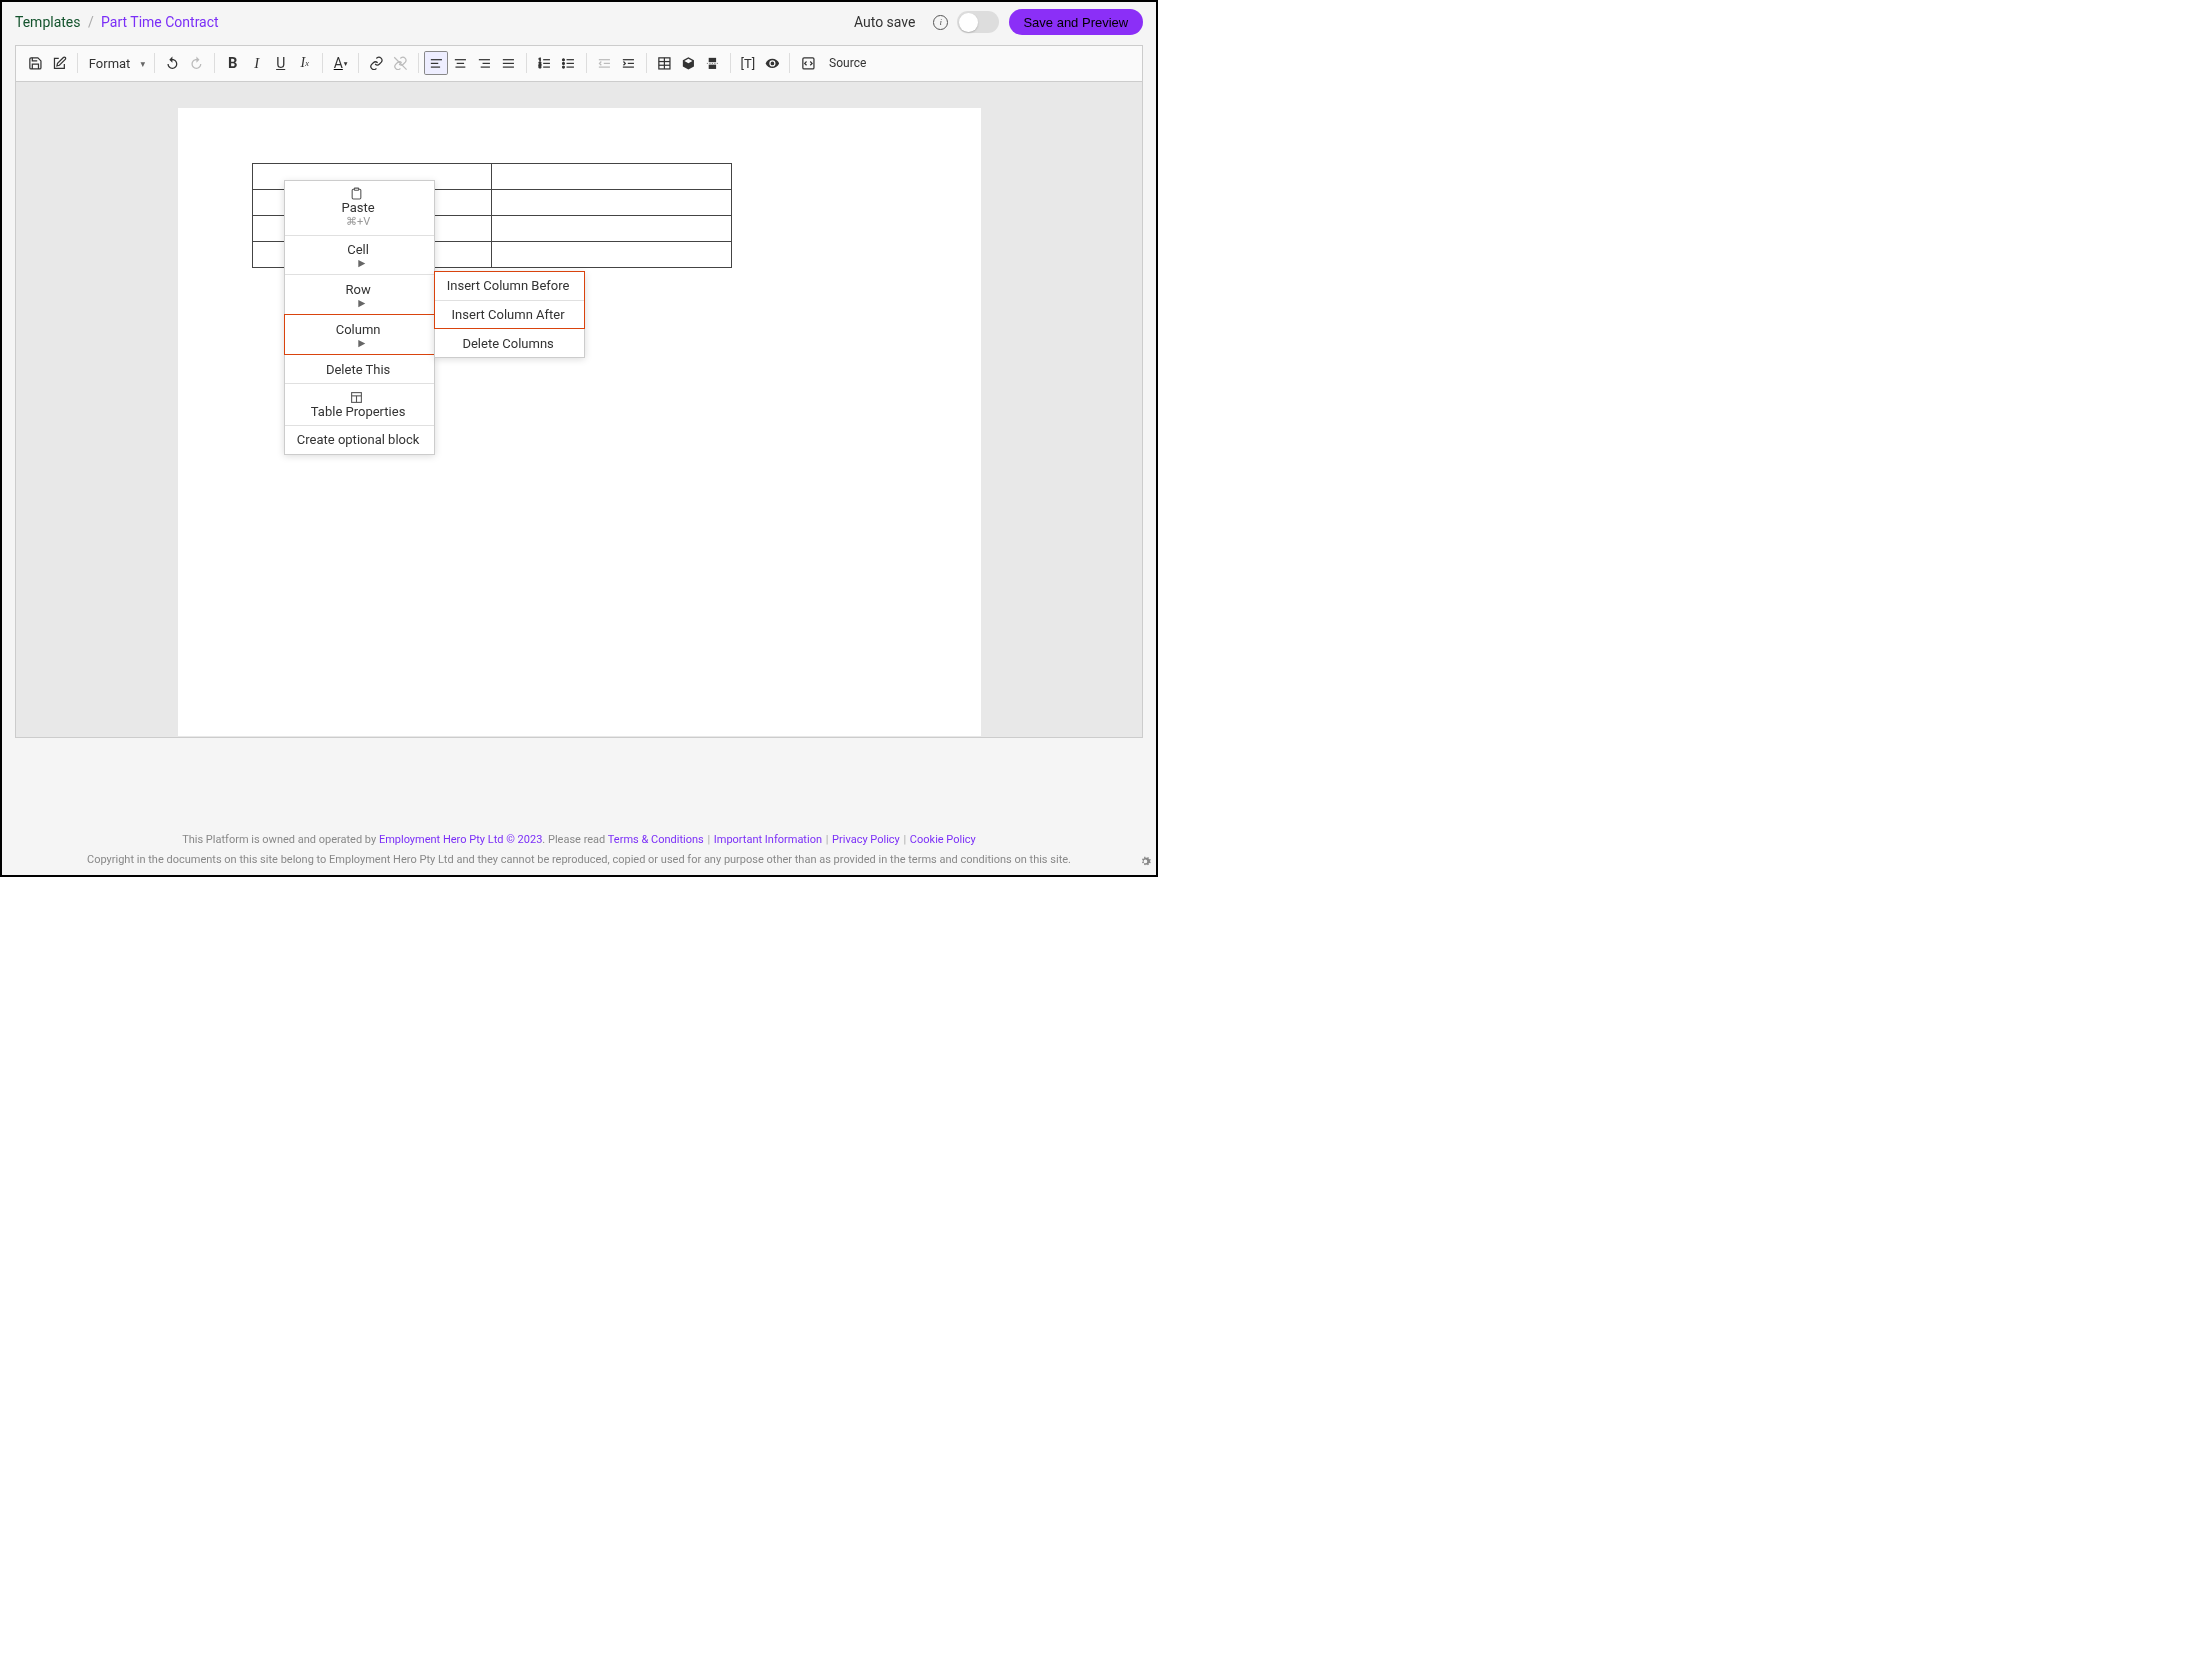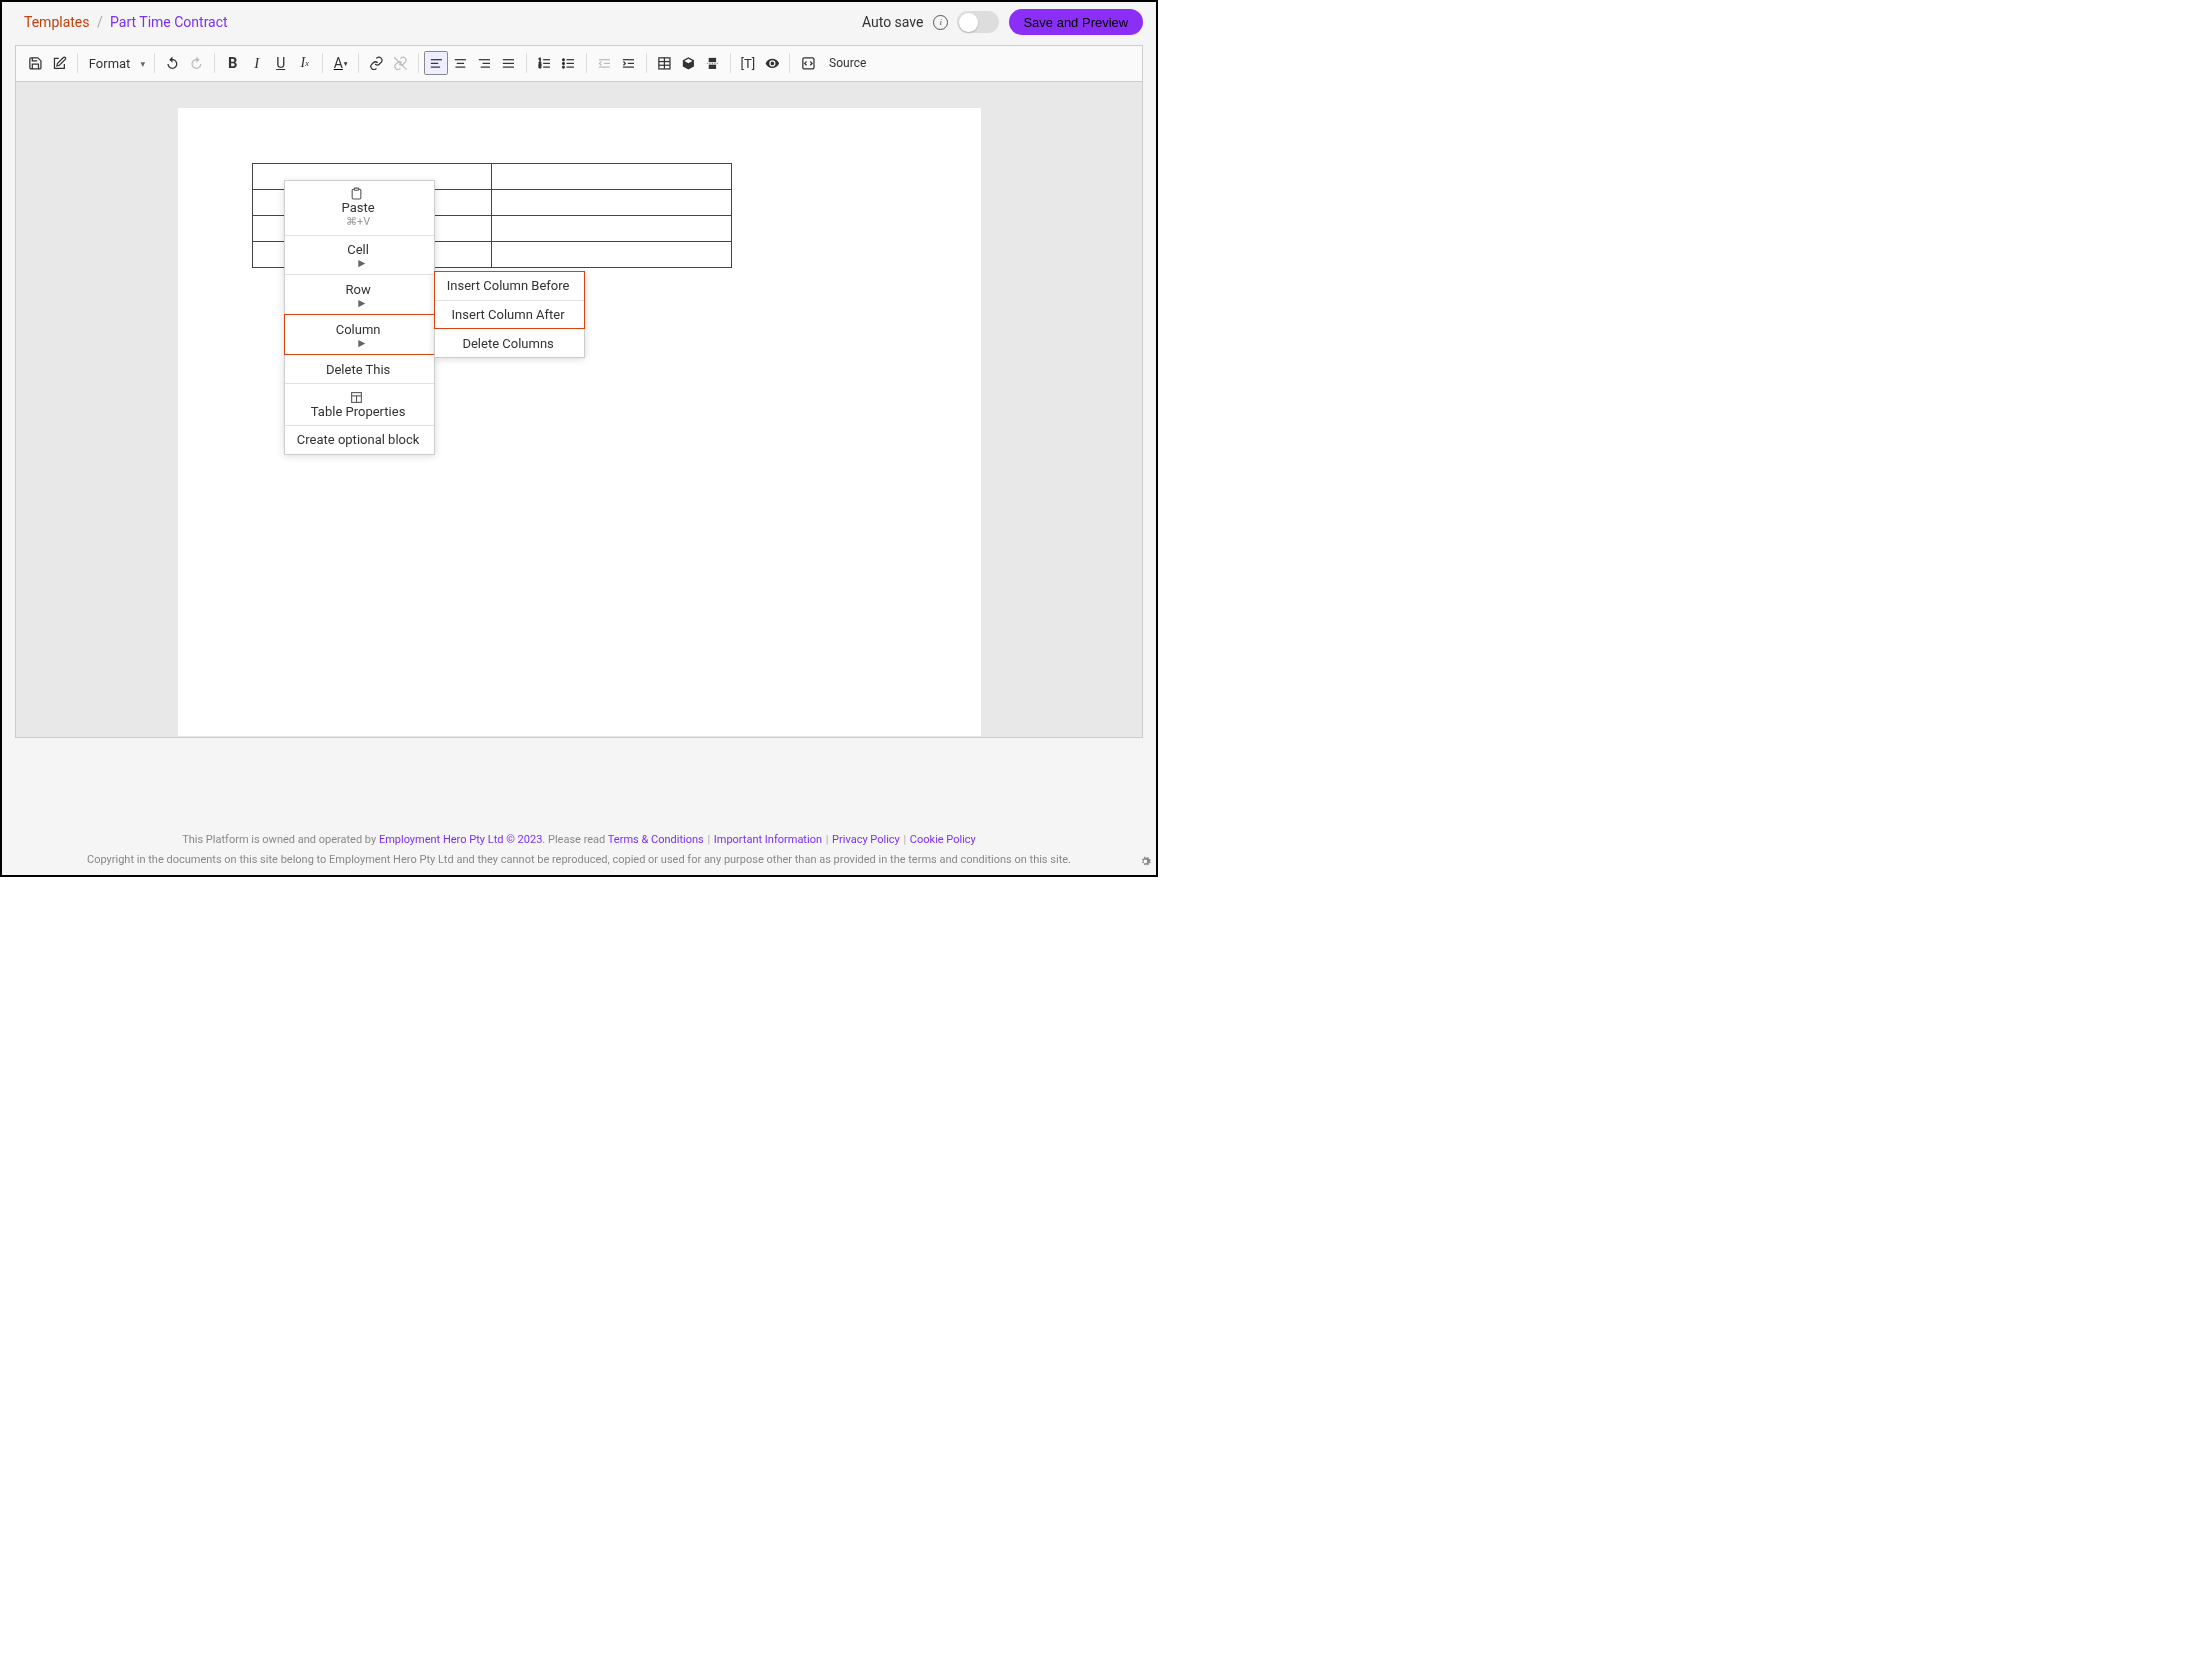--- a/index.html
+++ b/index.html
@@ -1,24 +1,24 @@
 <!DOCTYPE html>
 <html style="font-size:14.8px"><head>
 <meta charset="utf-8">
 <style>
 * { margin: 0; padding: 0; box-sizing: border-box; }
 body { font-family: -apple-system, BlinkMacSystemFont, "Segoe UI", Roboto, sans-serif; background: #fff; font-size: 12px; color: #333; }
 .outer-frame { border: 2.8px solid #000; width: 1158px; height: 877px; position: relative; background: #f5f5f5; }
 .header-bar { display: flex; align-items: center; justify-content: space-between; padding: 7.4px 13px 9.2px; background: #f5f5f5; }
 .breadcrumb { display: flex; align-items: center; gap: 7.4px; font-size: 14px; }
-.breadcrumb-root { color: #c2410c; margin-left: 9px; }
+.breadcrumb-root { color: #14532d; }
 .breadcrumb-sep { color: #aaa; }
 .breadcrumb-current { color: #7b2ff7; }
 .header-right { display: flex; align-items: center; gap: 9.2px; }
-.autosave-label { font-size: 14px; color: #333; display: flex; align-items: center; gap: 10px; }
+.autosave-label { font-size: 14px; color: #333; display: flex; align-items: center; gap: 18px; }
 .info-icon { display: inline-flex; width: 14.8px; height: 14.8px; border: 0.9px solid #555; border-radius: 50%; align-items: center; justify-content: center; font-size: 9.2px; font-style: italic; font-family: serif; color: #555; }
 .toggle { width: 42px; height: 22px; background: #ddd; border-radius: 11px; position: relative; cursor: pointer; }
 .toggle-knob { width: 18.5px; height: 18.5px; background: #fff; border-radius: 50%; position: absolute; top: 1.8px; left: 1.8px; box-shadow: 0 0.9px 1.8px rgba(0,0,0,0.2); }
 .save-btn { background: #8b2ff7; color: #000000; border: none; border-radius: 13px; padding: 5.5px 14.8px; font-size: 13px; cursor: pointer; }
 .editor-wrap { margin: 0 13px; border: 0.9px solid #ccc; background: #fff; }
 .toolbar { display: flex; align-items: center; padding: 5.5px 7.4px; border-bottom: 0.9px solid #ccc; flex-wrap: wrap; background: #fafafa; }
 .tb-sep { width: 0.9px; height: 20px; background: #ddd; margin: 0 5.5px; }
 .tb-btn { width: 24px; height: 24px; display: inline-flex; align-items: center; justify-content: center; cursor: pointer; border-radius: 1.8px; color: #333; }
 .tb-btn.disabled { color: #bbb; cursor: default; }
 .tb-btn.active { border: 0.9px solid #888; background: #eef; }

